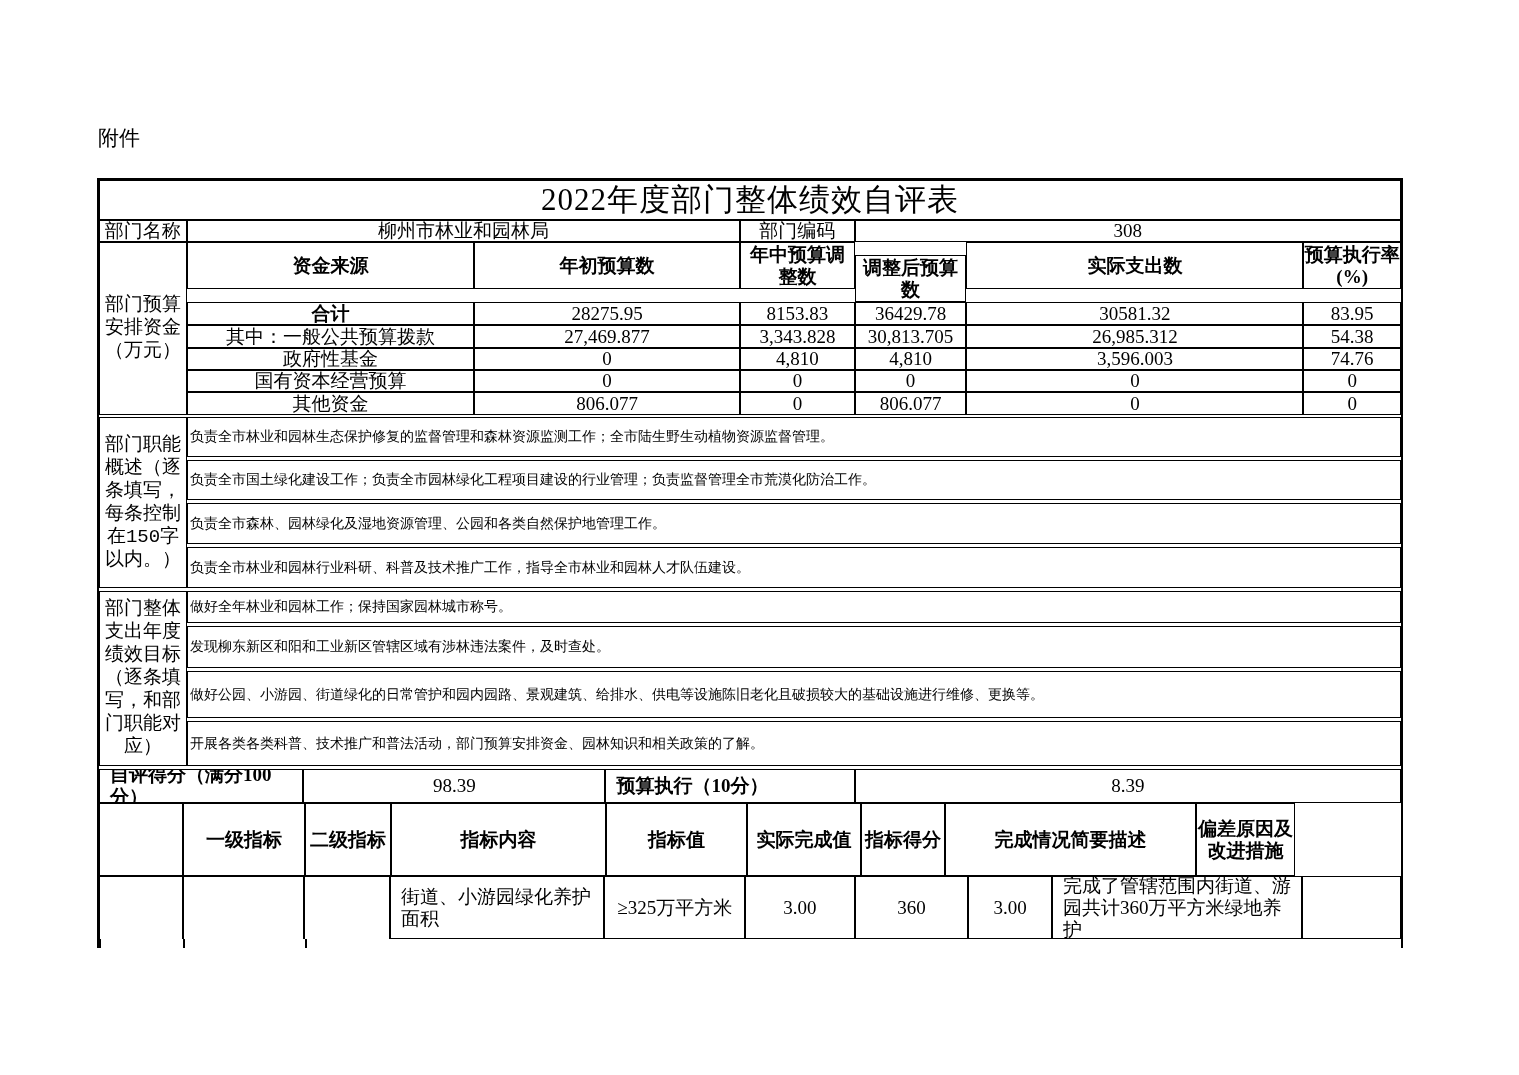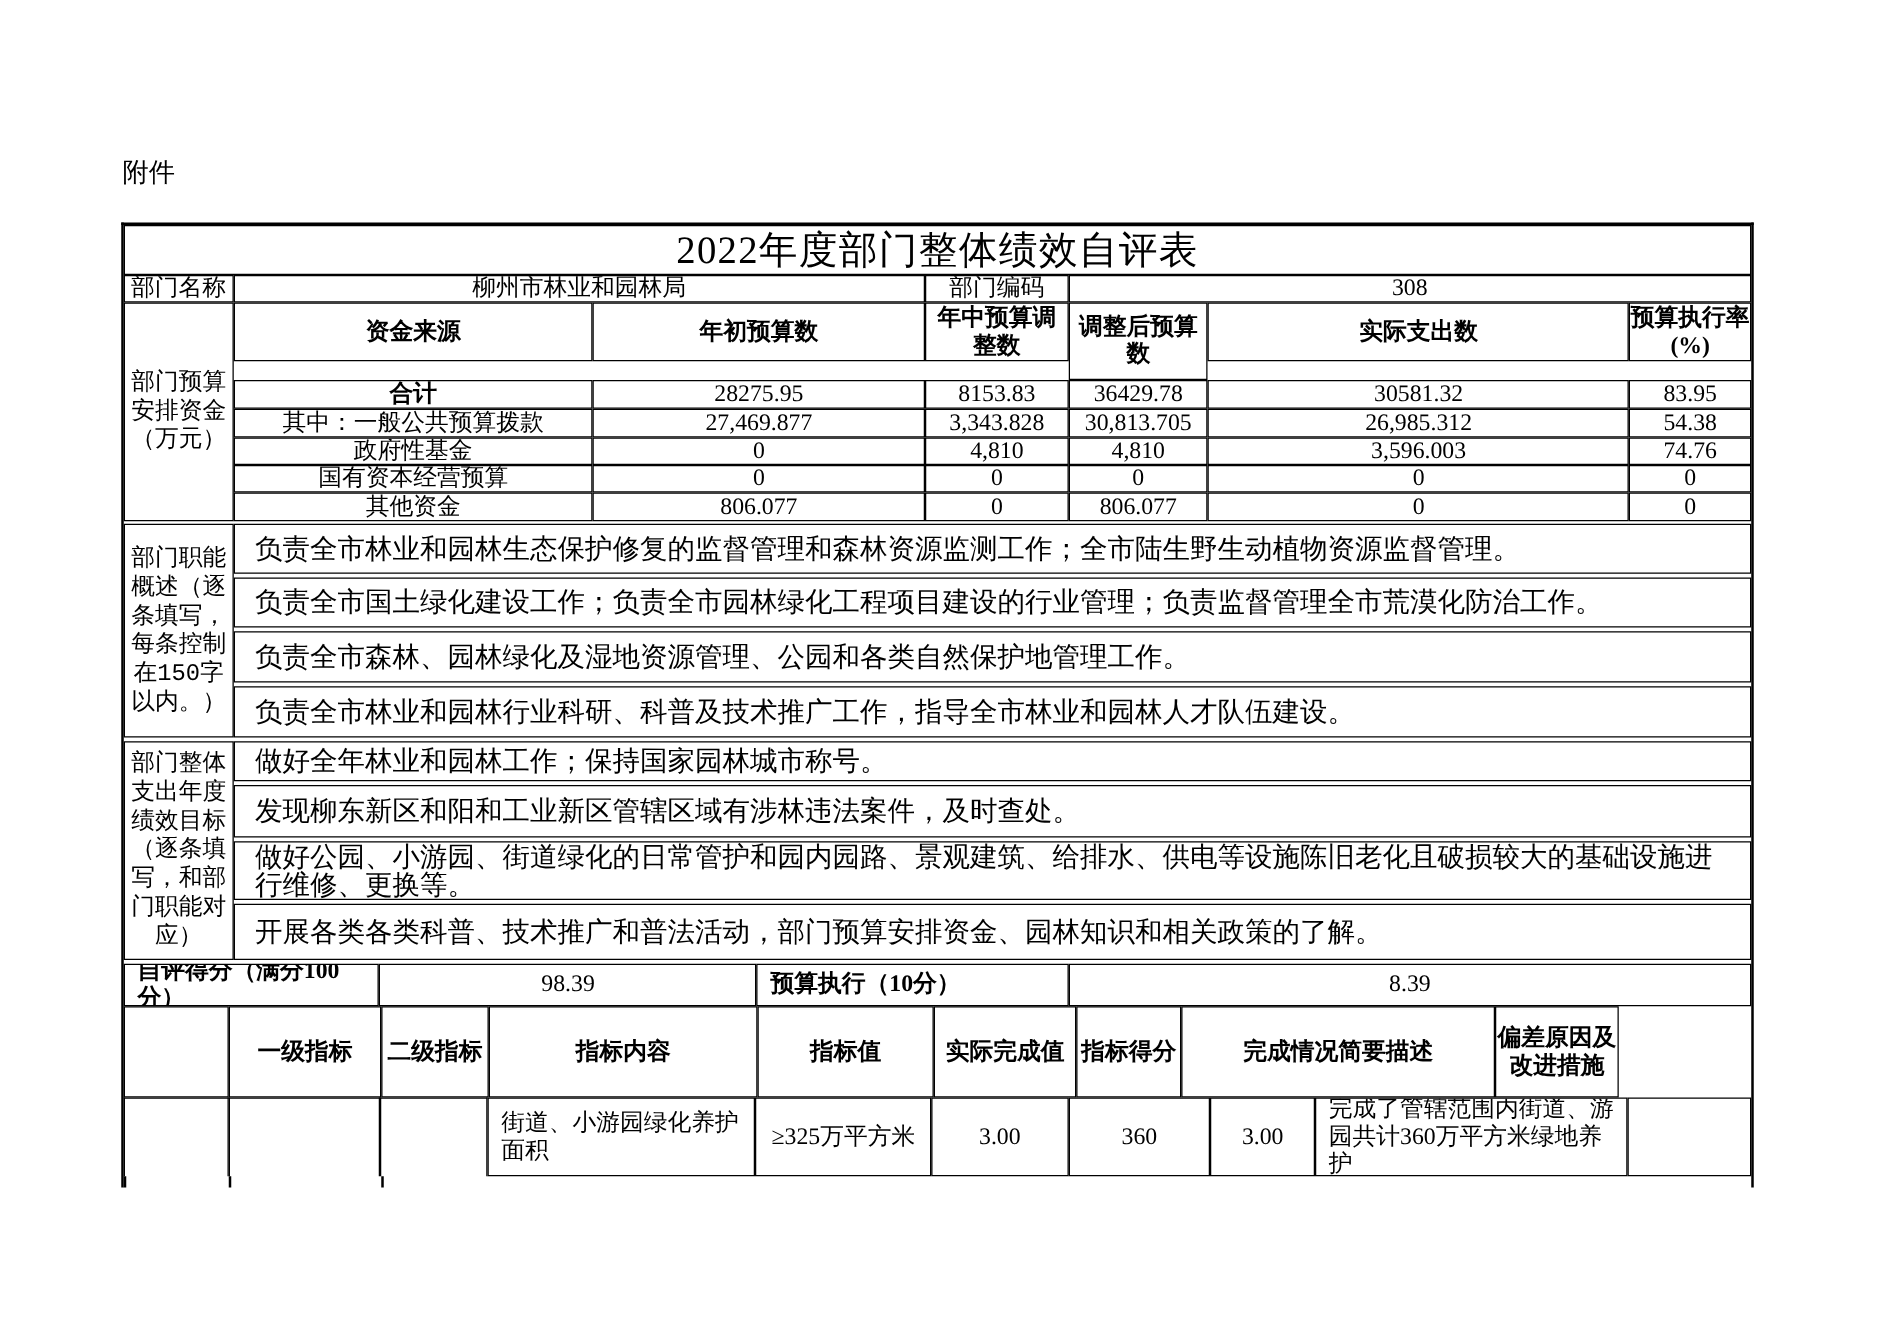--- a/index.html
+++ b/index.html
@@ -19,21 +19,21 @@
              align-items:center;justify-content:center;font-size:31px;letter-spacing:1px;}
   .dept-row .c{height:22px;}
   .sec{display:flex;width:100%;}
   .labelcell{flex:0 0 88px;border:1px solid #000;box-sizing:border-box;display:flex;
              align-items:center;justify-content:center;}
   .labelcell span{display:block;text-align:center;font-size:19px;line-height:23px;
                   word-break:break-all;padding:0 4px;font-family:Liberation Mono, monospace;}
   .grid{flex:1 1 auto;display:flex;flex-direction:column;min-width:0;}
   .items{flex:1 1 auto;display:flex;flex-direction:column;min-width:0;}
   .item{border:1px solid #000;box-sizing:border-box;display:flex;align-items:center;
-        text-align:left;padding:1px 16px;font-size:22px;line-height:22px;}
+        text-align:left;padding:1px 2px;font-size:14px;line-height:22px;}
   .gap2{height:2px;}
   .gap3{height:3px;}
   .stubs{position:relative;height:9px;}
   .stub{position:absolute;top:0;width:2px;height:9px;background:#000;}
   .nobottom{border-bottom:none;}
 </style>
 </head>
 <body>
 
 <div class="page">
@@ -53,21 +53,21 @@
 
     <div class="sec">
       <div class="labelcell">
         <span>部门预算安排资金（万元）</span>
       </div>
       <div class="grid">
         <div class="row">
           <div class="c bold ba" style="flex:0 1 288px;height:47px;">资金来源</div>
           <div class="c bold ba" style="flex:0 1 267px;height:47px;">年初预算数</div>
           <div class="c bold ba" style="flex:0 1 115px;height:47px;">年中预算调整数</div>
-          <div class="c bold ba" style="flex:0 1 112px;height:62px;">调整后预算数</div>
+          <div class="c bold ba" style="flex:0 1 112px;height:47px;margin-top:13px;">调整后预算数</div>
           <div class="c bold ba" style="flex:0 1 338px;height:47px;">实际支出数</div>
           <div class="c bold ba" style="flex:0 1 98px;height:47px;">预算执行率(%)</div>
         </div>
         <div class="row">
           <div class="c bold" style="flex:0 1 288px;height:23px;">合计</div>
           <div class="c" style="flex:0 1 267px;height:23px;">28275.95</div>
           <div class="c" style="flex:0 1 115px;height:23px;">8153.83</div>
           <div class="c" style="flex:0 1 112px;height:23px;">36429.78</div>
           <div class="c" style="flex:0 1 338px;height:23px;">30581.32</div>
           <div class="c" style="flex:0 1 98px;height:23px;">83.95</div>

